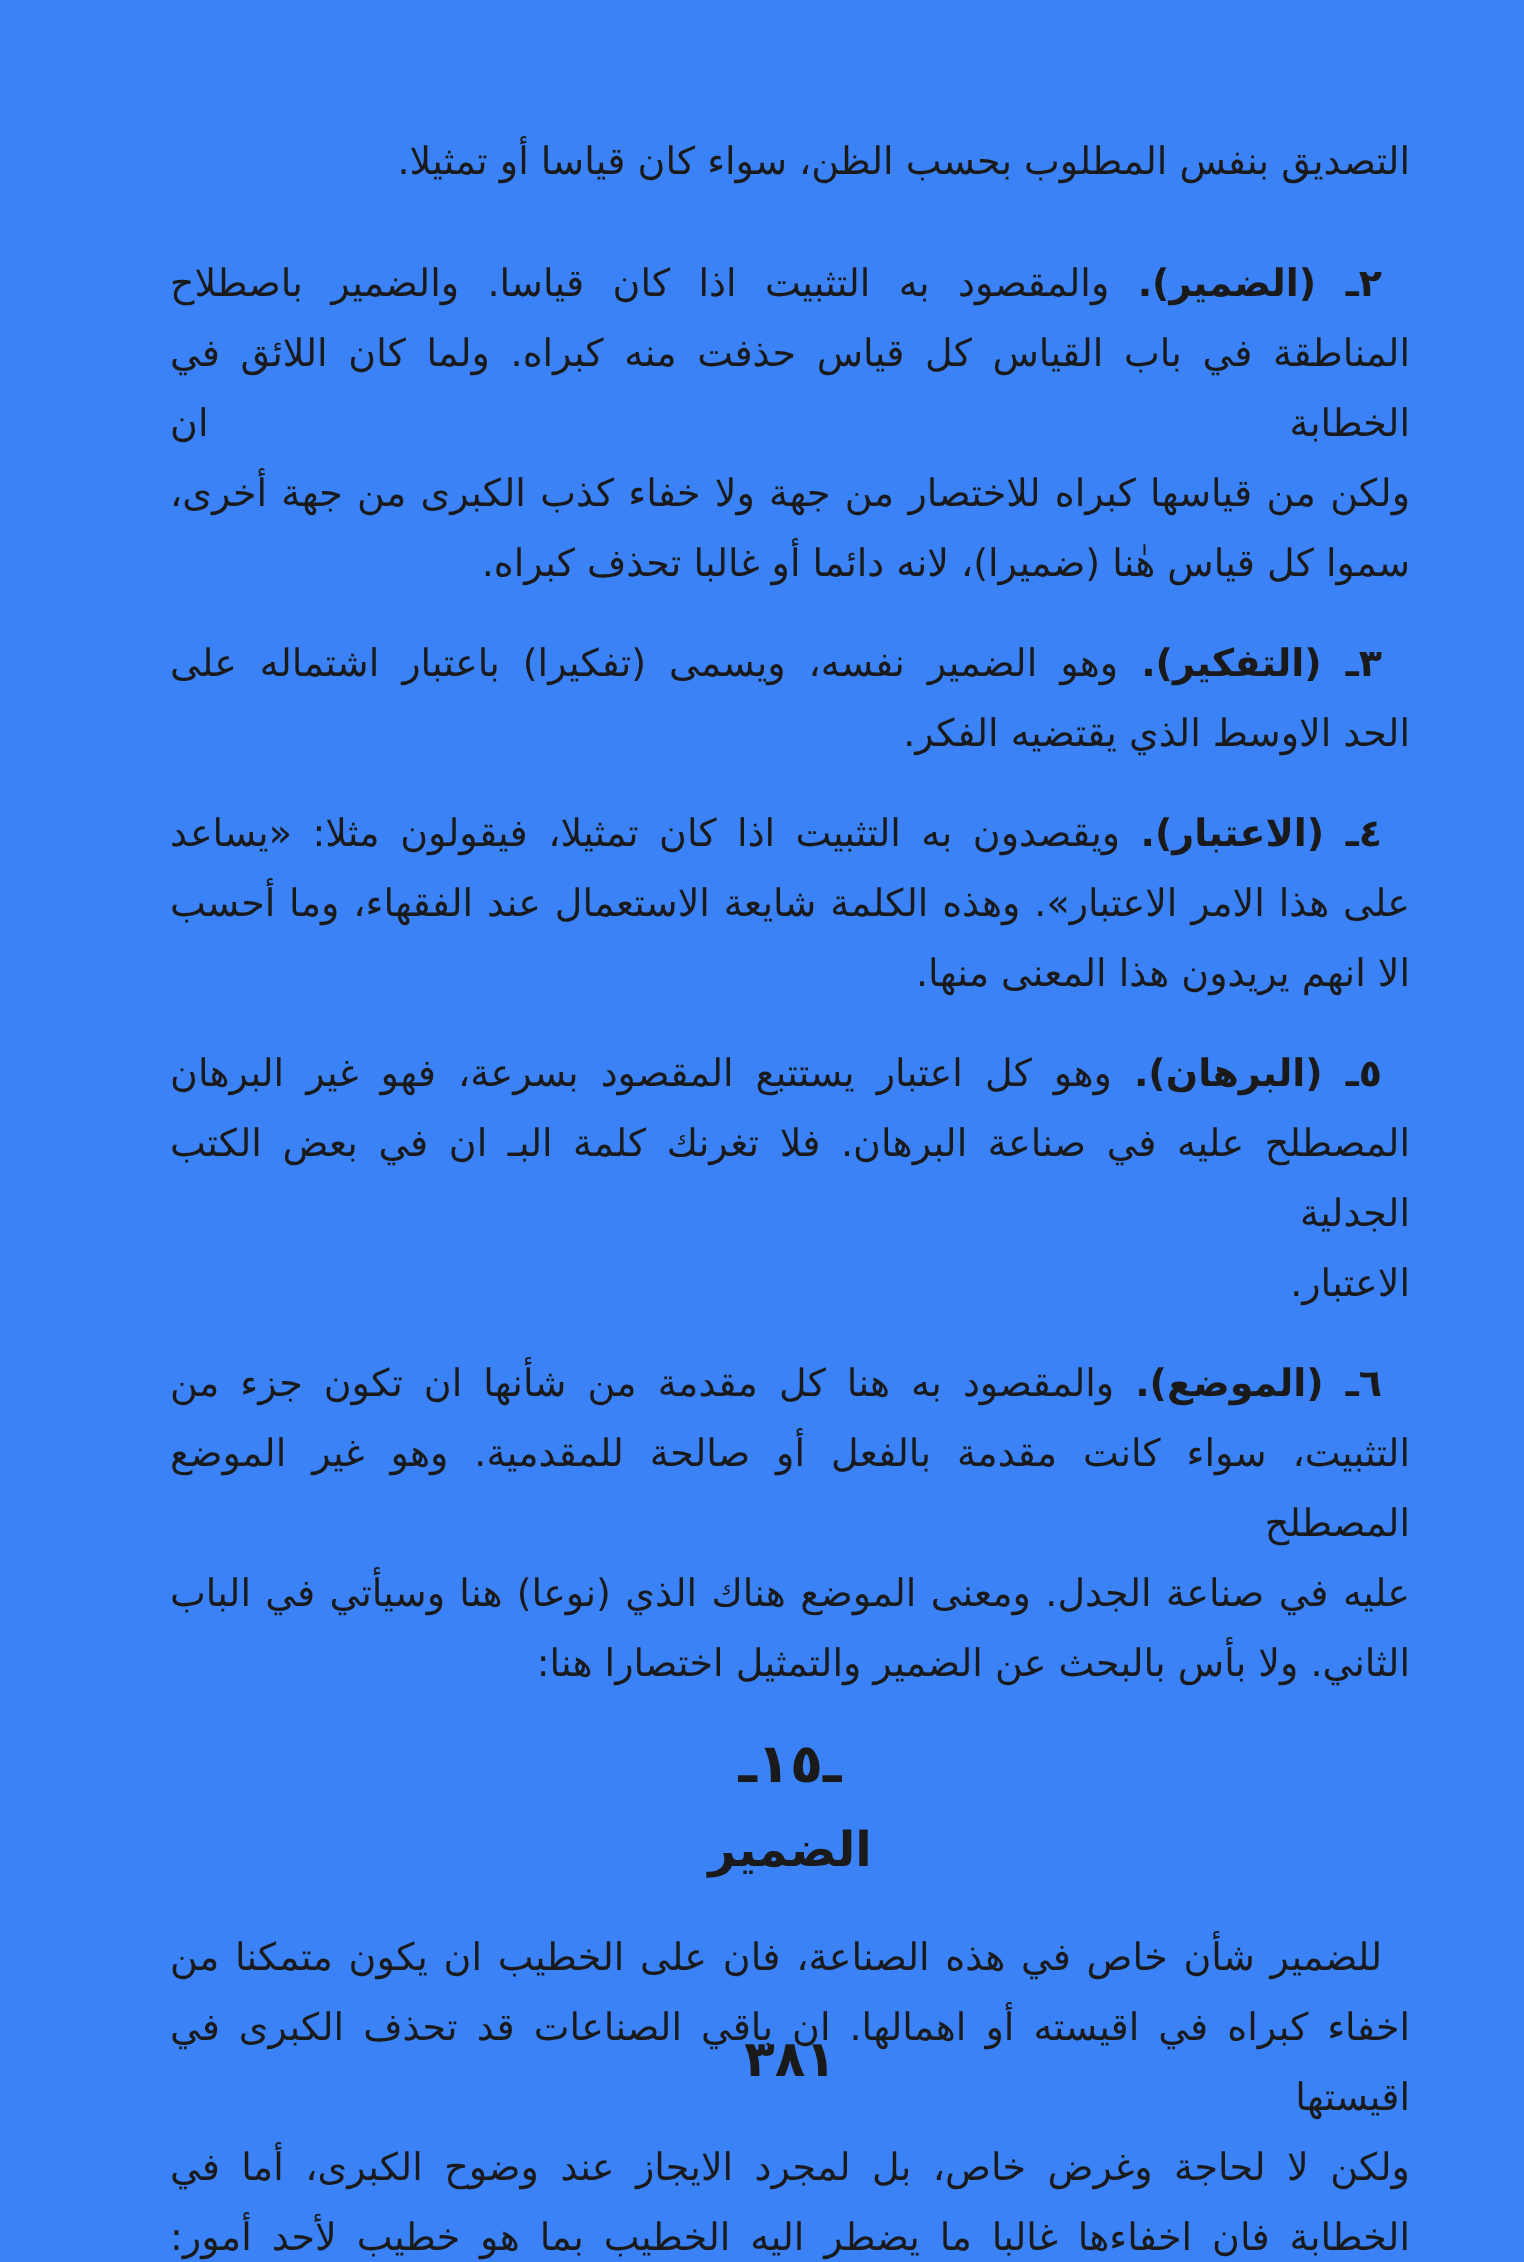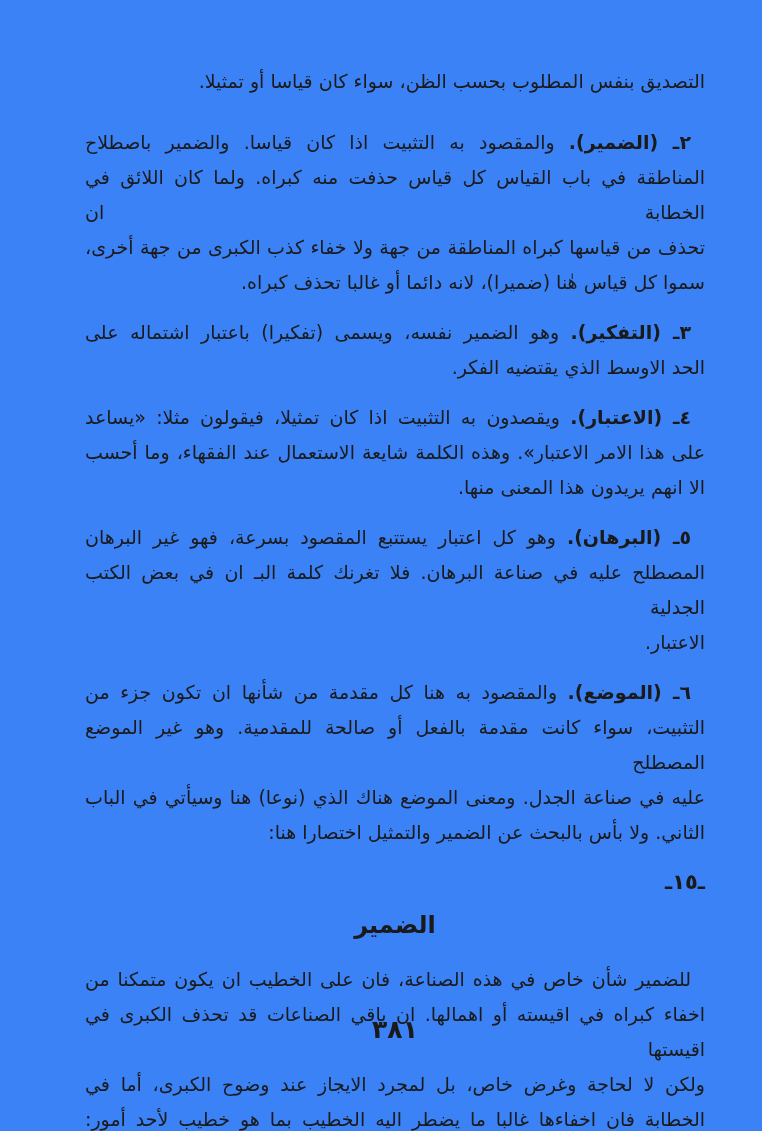--- a/index.html
+++ b/index.html
@@ -25,22 +25,22 @@
     text-align:justify;
     text-align-last:justify;
     text-justify:inter-word;
   }
   .line.last{text-align-last:start;}
   .line.last.full{text-align-last:justify;}
   .para:not(.continuation) .line:first-child{text-indent:14px;}
   .lead{font-weight:bold;}
   .section-heading{margin:15px 0 19px 0;text-align:center;}
   .section-number{
-    font-weight:bold;font-size:21px;line-height:35px;
-    text-align:right;
+    font-weight:bold;font-size:27px;line-height:35px;
+    text-align:center;
   }
   .section-title{
     font-weight:bold;font-size:24px;line-height:35px;
     margin-top:8px;text-align:center;
   }
   .page-number{
     position:absolute;
     top:1012px;left:85px;right:57px;
     text-align:center;
     font-weight:bold;
@@ -55,21 +55,21 @@
 
   <main class="text-block">
 
     <section>
         <div class="para continuation">
           <div class="line last">التصديق بنفس المطلوب بحسب الظن، سواء كان قياسا أو تمثيلا.</div>
         </div>
         <div class="para">
           <div class="line"><span class="lead">٢ـ (الضمير).</span> والمقصود به التثبيت اذا كان قياسا. والضمير باصطلاح</div>
           <div class="line">المناطقة في باب القياس كل قياس حذفت منه كبراه. ولما كان اللائق في الخطابة ان</div>
-          <div class="line">تحذف من قياسها كبراه المناطقة من جهة ولا خفاء كذب الكبرى من جهة أخرى،</div>
+          <div class="line">ولكن من قياسها كبراه للاختصار من جهة ولا خفاء كذب الكبرى من جهة أخرى،</div>
           <div class="line last">سموا كل قياس هٰنا (ضميرا)، لانه دائما أو غالبا تحذف كبراه.</div>
         </div>
         <div class="para">
           <div class="line"><span class="lead">٣ـ (التفكير).</span> وهو الضمير نفسه، ويسمى (تفكيرا) باعتبار اشتماله على</div>
           <div class="line last">الحد الاوسط الذي يقتضيه الفكر.</div>
         </div>
         <div class="para">
           <div class="line"><span class="lead">٤ـ (الاعتبار).</span> ويقصدون به التثبيت اذا كان تمثيلا، فيقولون مثلا: «يساعد</div>
           <div class="line">على هذا الامر الاعتبار». وهذه الكلمة شايعة الاستعمال عند الفقهاء، وما أحسب</div>
           <div class="line last">الا انهم يريدون هذا المعنى منها.</div>

